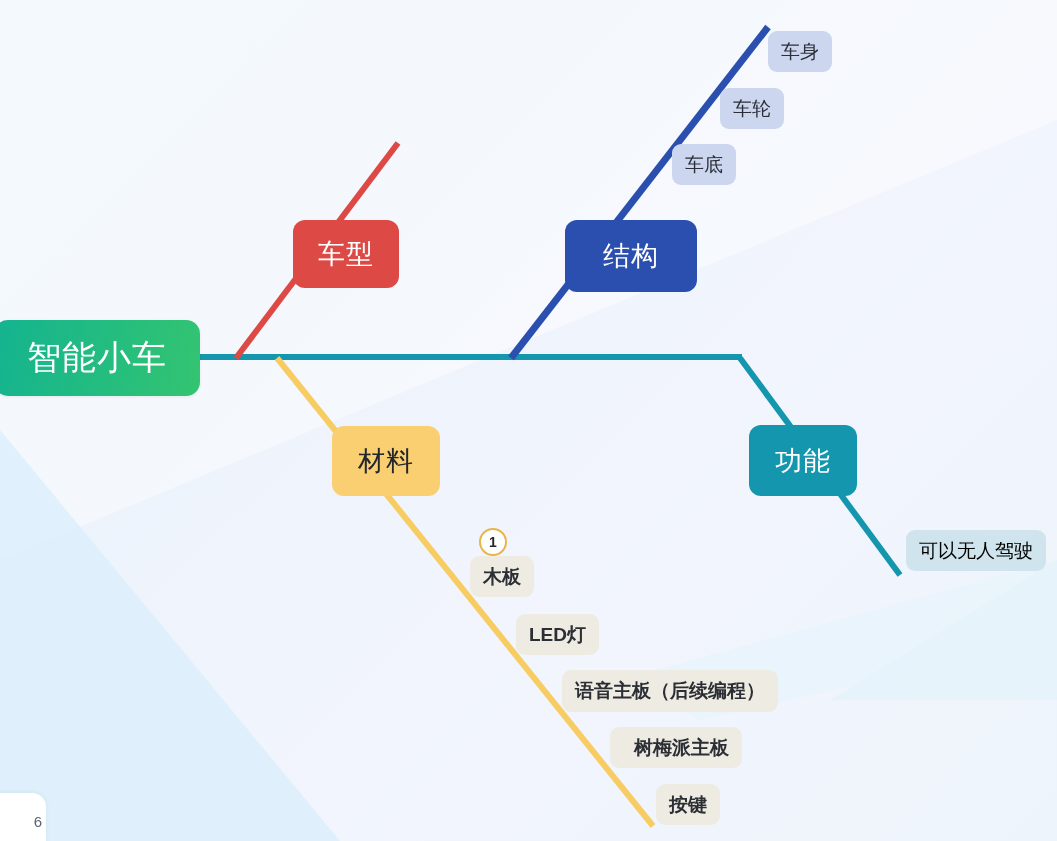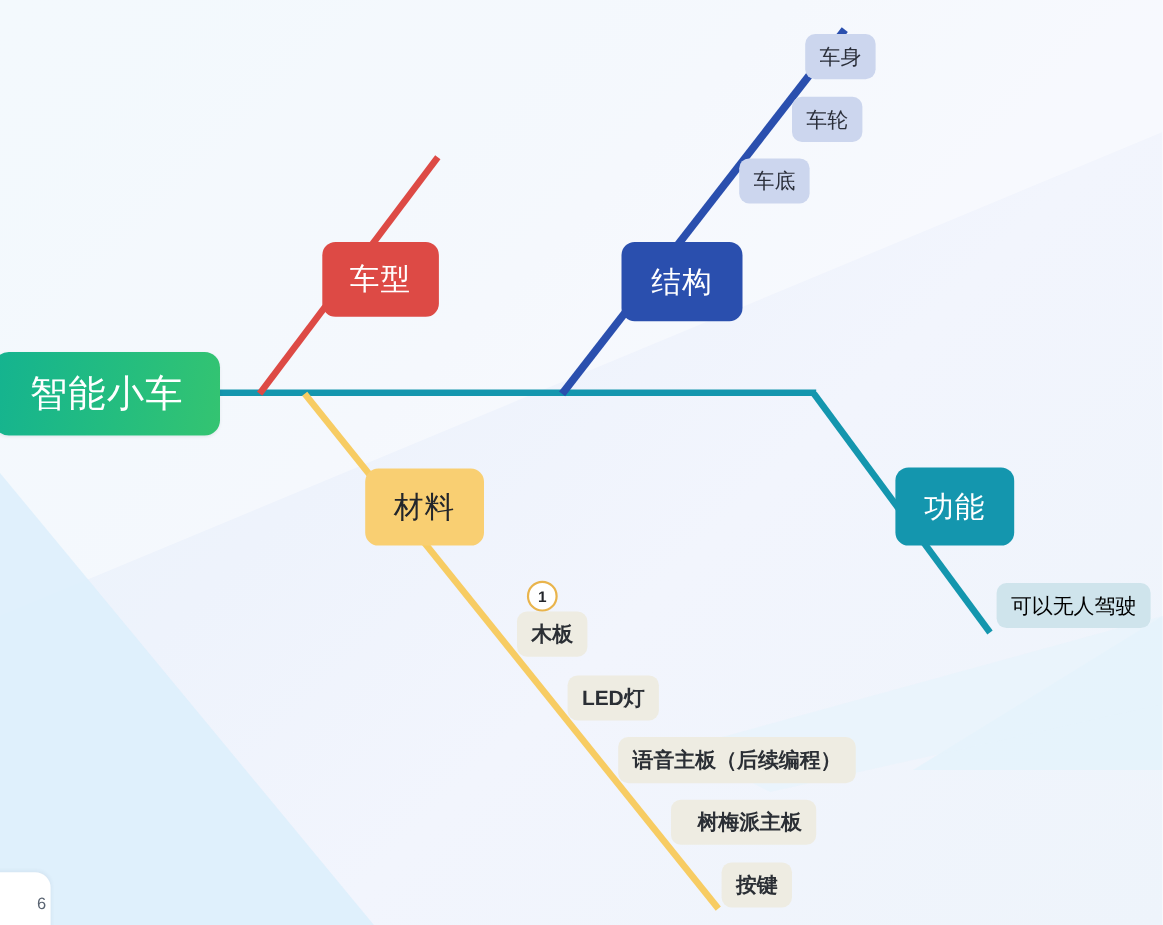--- a/index.html
+++ b/index.html
@@ -115,24 +115,24 @@
   </svg>
 
   <div class="node node-root" style="left:-6px; top:320px; width:206px; height:76px;">
     <span>智能小车</span>
   </div>
 
   <div class="node node-red" style="left:293px; top:220px; width:106px; height:68px;">
     <span>车型</span>
   </div>
 
-  <div class="node node-blue" style="left:565px; top:220px; width:110px; height:72px;">
+  <div class="node node-blue" style="left:565px; top:220px; width:132px; height:72px;">
     <span>结构</span>
   </div>
-  <div class="pill pill-blue" style="left:732px; top:31px; height:41px;">
+  <div class="pill pill-blue" style="left:768px; top:31px; height:41px;">
     <span>车身</span>
   </div>
   <div class="pill pill-blue" style="left:720px; top:88px; height:41px;">
     <span>车轮</span>
   </div>
   <div class="pill pill-blue" style="left:672px; top:144px; height:41px;">
     <span>车底</span>
   </div>
 
   <div class="node node-yellow" style="left:332px; top:426px; width:108px; height:70px;">
@@ -150,21 +150,21 @@
   <div class="pill pill-cream" style="left:562px; top:670px; height:42px;">
     <span>语音主板（后续编程）</span>
   </div>
   <div class="pill pill-cream" style="left:610px; top:727px; height:41px;padding-left:24px;">
     <span>树梅派主板</span>
   </div>
   <div class="pill pill-cream" style="left:656px; top:784px; height:41px;">
     <span>按键</span>
   </div>
 
-  <div class="node node-teal" style="left:814px; top:425px; width:108px; height:71px;">
+  <div class="node node-teal" style="left:749px; top:425px; width:108px; height:71px;">
     <span>功能</span>
   </div>
   <div class="pill pill-teal" style="left:906px; top:530px; height:41px;">
     <span>可以无人驾驶</span>
   </div>
 
   <div id="corner-panel">
     <span>6</span>
   </div>
 

